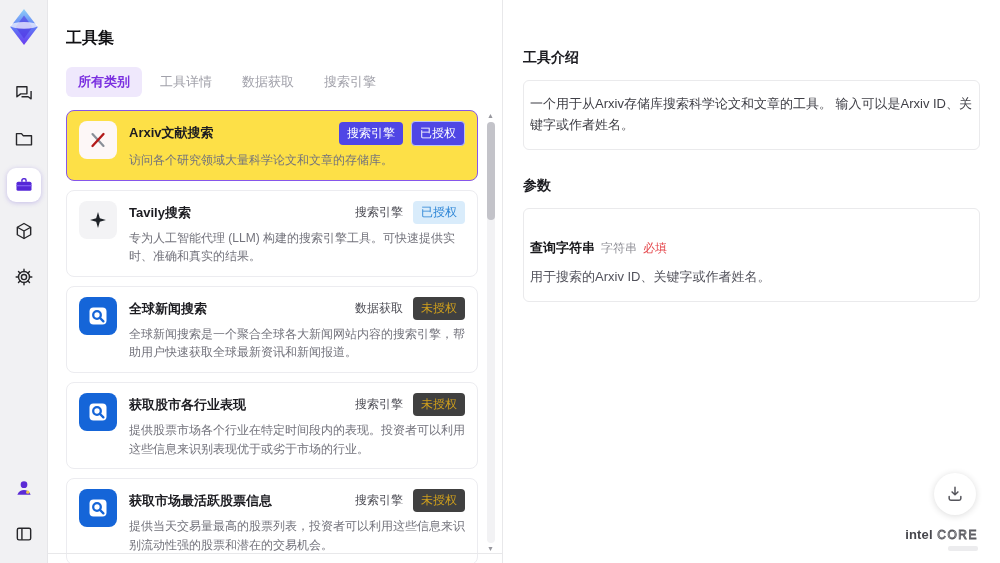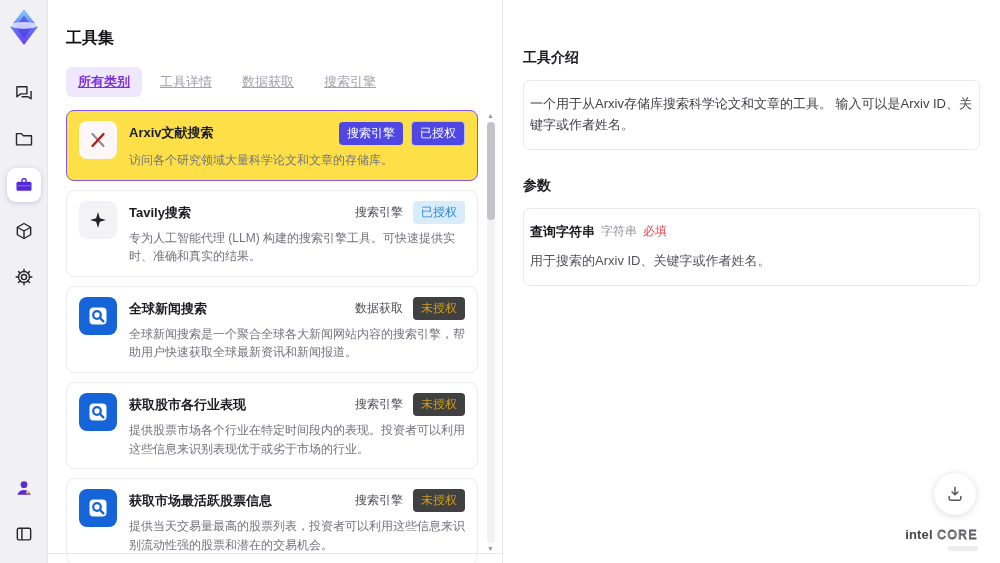--- a/index.html
+++ b/index.html
@@ -26,21 +26,21 @@
   .rail-bottom { margin-top:auto; display:flex; flex-direction:column; gap:12px; align-items:center; }
 
   
   .main {
     width:454px; flex-shrink:0; height:100%;
     padding:28px 6px 0 18px; position:relative;
     display:flex; flex-direction:column;
   }
   .main-title { font-size:16px; font-weight:bold; color:#111114; margin-bottom:18px; }
   .tabs { display:flex; gap:6px; margin-bottom:13px; }
-  .tab { font-size:13px; padding:6px 12px; border-radius:6px; color:#a1a1aa; cursor:pointer; white-space:nowrap;text-decoration:underline; }
+  .tab { font-size:13px; padding:6px 12px; border-radius:6px; color:#a1a1aa; cursor:pointer; white-space:nowrap; }
   .tab.active { background:#efe8fc; color:#7a2fe0; font-weight:bold; }
 
   .list { position:relative; flex:1; padding-right:18px; overflow:hidden; }
   .card {
     border:1px solid #ececf0; border-radius:8px; background:#fff;
     padding:10px 12px; margin-bottom:9px;
     display:flex; gap:12px; cursor:pointer;
   }
   .card.selected {
     border:1.5px solid #8656ea; background:#fde047;
@@ -74,21 +74,21 @@
   .main-bottom-line { position:absolute; left:0; right:0; bottom:9px; height:1px; background:#e8e8ea; }
 
   
   .detail { flex:1; height:100%; border-left:1px solid #e8e8ea; padding:22px 20px 0; position:relative; }
   .detail-title { font-size:15px; font-weight:bold; color:#111114; }
   .section-h { font-size:14px; font-weight:bold; color:#1c1c21; margin:27px 0 13px; }
   .info-box {
     border:1px solid #eaeaec; border-radius:6px; background:#fff;
     padding:13px 6px; font-size:13px; color:#3f3f46; line-height:1.6;
   }
-  .param-row { display:flex; align-items:center; }
+  .param-row { display:flex; align-items:flex-end;margin-top:16px; }
   .param-name { font-size:13px; font-weight:bold; color:#18181b; }
   .param-type { font-size:12px; color:#8e8e95; margin-left:6px; }
   .param-req  { font-size:12px; color:#e5484d; margin-left:6px; }
   .param-desc { font-size:13px; color:#52525b; margin-top:9px; }
 
   
   .fab {
     position:absolute; right:24px; bottom:48px; width:42px; height:42px;
     border-radius:50%; background:#fff; box-shadow:0 1px 7px rgba(0,0,0,.14);
     display:flex; align-items:center; justify-content:center; cursor:pointer;

